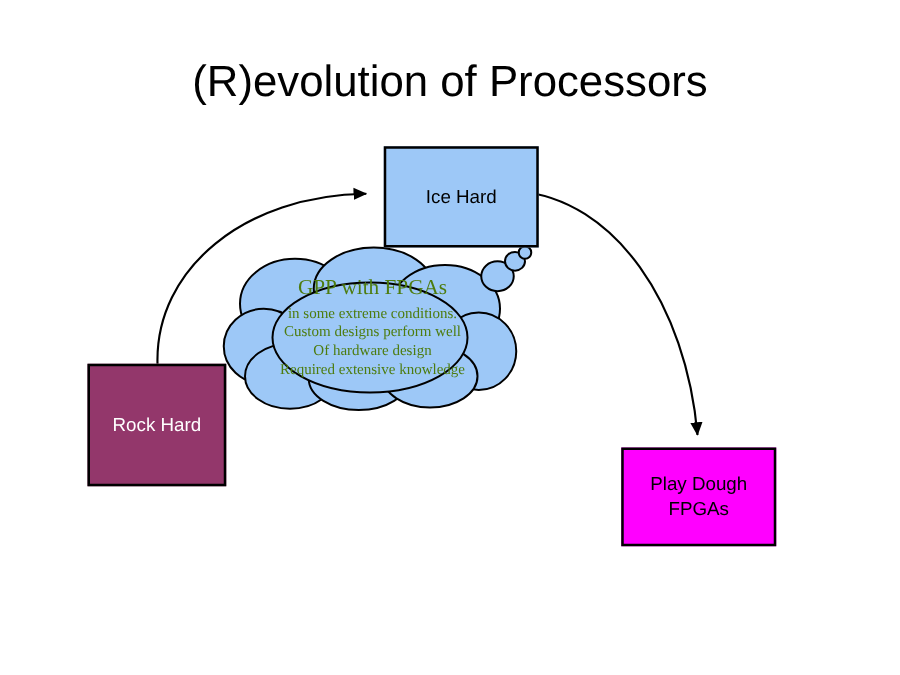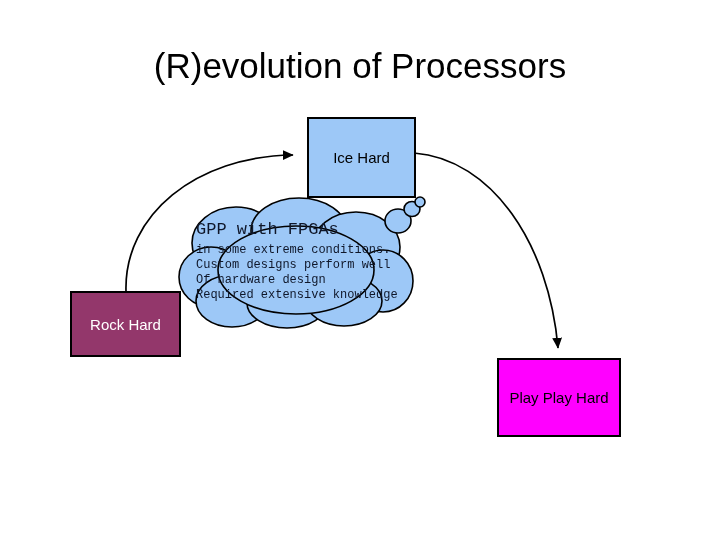--- a/index.html
+++ b/index.html
@@ -37,32 +37,32 @@
     border: 2px solid #000000;
     display: flex;
     align-items: center;
     justify-content: center;
     text-align: center;
     font-family: "Liberation Sans", sans-serif;
   }
   #box-ice-hard {
     left: 307px;
     top: 117px;
-    width: 109px;
+    width: 124px;
     height: 81px;
     background: #9DC8F7;
     color: #000000;
     font-size: 15px;
     line-height: 19px;
   }
   #box-rock-hard {
     left: 70px;
     top: 291px;
     width: 111px;
-    height: 66px;
+    height: 98px;
     background: #93376B;
     color: #ffffff;
     font-size: 15px;
     line-height: 19px;
   }
   #box-play-dough-hard {
     left: 497px;
     top: 358px;
     width: 124px;
     height: 79px;
@@ -88,23 +88,23 @@
     top: 0;
     width: 720px;
     height: 540px;
     pointer-events: none;
   }
   #cloud-text {
     position: absolute;
     left: 196px;
     top: 219px;
     width: 204px;
-    text-align: left;
-    color: #0f172a;
-    font-family: Liberation Mono, monospace;
+    text-align: center;
+    color: #4d7c0f;
+    font-family: Liberation Serif, serif;
   }
   #cloud-heading {
     font-size: 17px;
     line-height: 22px;
     white-space: nowrap;
   }
   #cloud-body {
     font-size: 12px;
     line-height: 15px;
     margin-top: 2px;
@@ -159,16 +159,16 @@
 
   <div id="box-ice-hard" class="node-box">
     <span class="box-label">Ice Hard</span>
   </div>
 
   <div id="box-rock-hard" class="node-box">
     <span class="box-label">Rock Hard</span>
   </div>
 
   <div id="box-play-dough-hard" class="node-box">
-    <span class="box-label">Play Play Hard</span>
+    <span class="box-label">Play Dough FPGAs</span>
   </div>
 
 </div>
 
 </body></html>

